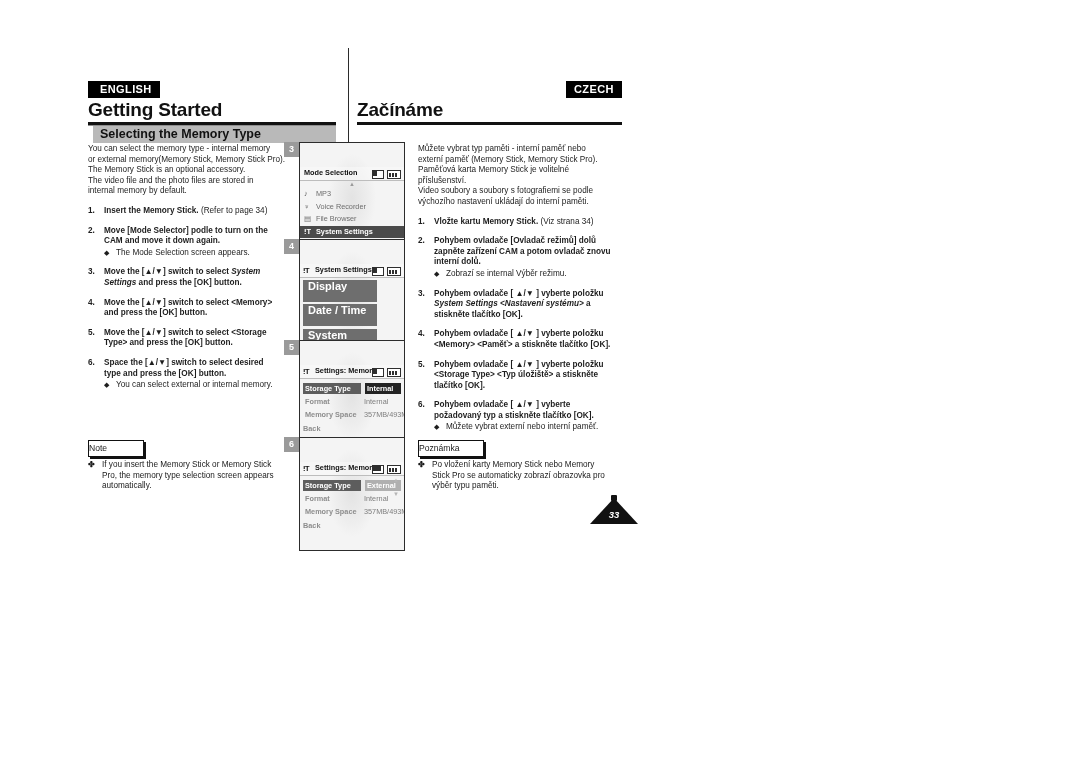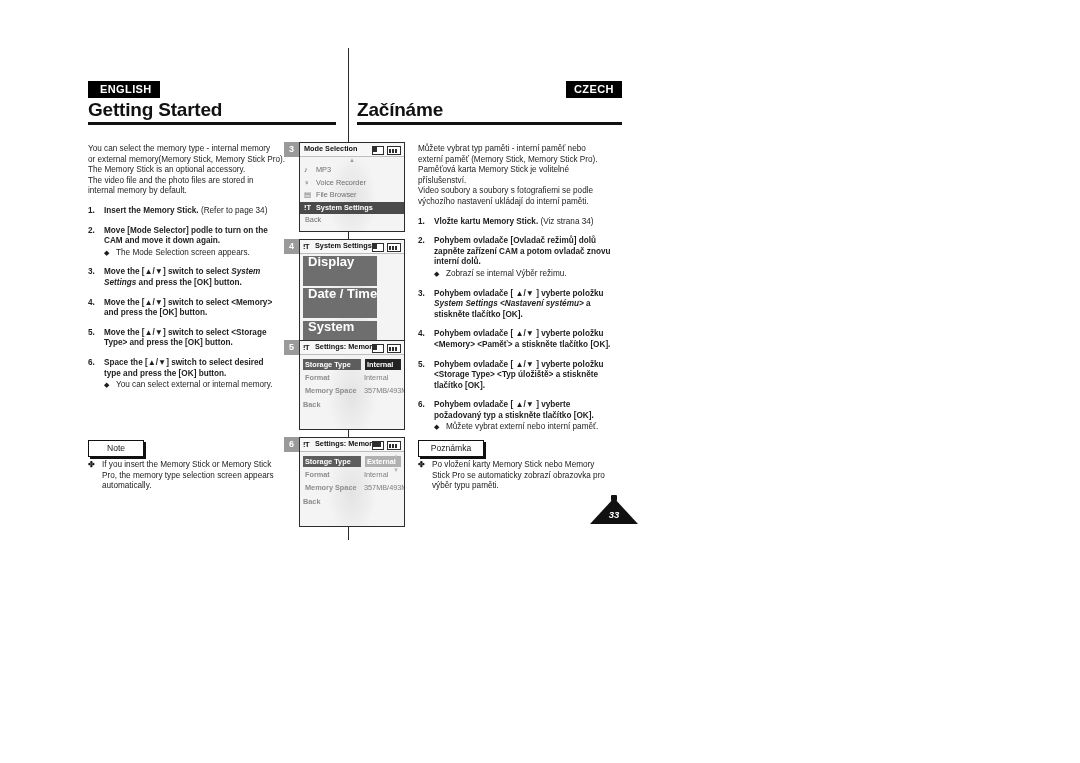--- a/index.html
+++ b/index.html
@@ -69,21 +69,21 @@
   .b{font-weight:bold;}
   .i{font-style:italic;}
   .sub{
     position:relative;padding-left:12px;margin-top:1px;font-weight:normal;
   }
   .sub .dia{position:absolute;left:0px;top:0px;font-size:7px;line-height:10.6px;}
 
   
   .note-box{
     position:absolute;border:1.4px solid #111;background:#fff;
-    font-size:8.6px;text-align:center;padding:2px 0 3px 0;
+    font-size:8.6px;text-align:left;padding:2px 0 3px 0;
     box-shadow:2px 2px 0 #111;
   }
   .note-en{left:88px;top:440px;width:54px;}
   .note-cz{left:418px;top:440px;width:64px;}
 
   .note-body{position:absolute;font-size:8.2px;line-height:10.6px;}
   .note-body-en{left:88px;top:460px;width:210px;}
   .note-body-cz{left:418px;top:460px;width:215px;}
   .note-body .bullet{position:relative;padding-left:14px;}
   .note-body .bullet .mark{position:absolute;left:0;top:0;font-size:8px;font-weight:bold;}
@@ -121,20 +121,21 @@
     position:absolute;left:0;top:0;right:0;bottom:0;
     background:
       radial-gradient(ellipse 30px 55px at 52px 55px, #e3e3e3 0%, #eeeeee 55%, #f4f4f4 80%),
       radial-gradient(ellipse 46px 18px at 30px 28px, #e8e8e8 0%, #f4f4f4 70%),
       linear-gradient(to bottom,#f6f6f6,#efefef);
   }
   .lcd-inner{position:relative;}
   .lcd-title{
     position:relative;height:13px;border-bottom:1px solid #bdbdbd;
     background:rgba(250,250,250,.55);
+    margin-top:24px;
   }
   .lcd-title .ttxt{
     position:absolute;left:4px;top:1px;font-size:7.3px;font-weight:bold;color:#111;
     white-space:nowrap;
   }
   .lcd-title .ttxt.with-icon{left:15px;}
   .it-icon{
     position:absolute;left:3px;top:2px;font-size:7.4px;font-weight:bold;color:#111;
     letter-spacing:-.5px;
   }
@@ -162,22 +163,22 @@
   .mrow.sel{background:#4a4a4a;color:#ffffff;font-weight:bold;}
   .mrow .gi{position:absolute;left:4px;top:0px;font-size:7.5px;line-height:12.5px;color:#6d6d6d;}
   .mrow.sel .gi{color:#fff;}
   .mrow.plain{padding-left:5px;}
   .scroll-up{
     height:7px;text-align:center;font-size:6px;line-height:7px;color:#9a9a9a;
   }
 
   
   .sbtn{
-    position:relative;margin:2.2px 0 0 3px;width:74px;height:30px;line-height:12.5px;
-    background:#6e6e6e;color:#fff;font-size:13px;font-weight:bold;padding-left:5px;
+    position:relative;margin:2.2px 0 0 3px;width:74px;height:22px;line-height:12.5px;
+    background:#6e6e6e;color:#fff;font-size:11px;font-weight:bold;padding-left:5px;
     box-sizing:border-box;white-space:nowrap;
   }
   .sbtn.hl{background:#bcbcbc;color:#e9e9e9;}
 
   
   .srow{position:relative;height:13px;line-height:13px;font-size:7.3px;white-space:nowrap;}
   .srow .lbl{
     position:absolute;left:3px;top:1.5px;height:11.5px;line-height:11.5px;
     font-weight:bold;color:#8d8d8d;padding:0 2px;
   }
@@ -205,20 +206,23 @@
   <div class="center-rule"></div>
 
   <div class="lang-tag lang-en">ENGLISH</div>
   <div class="lang-tag lang-cz">CZECH</div>
 
   <div class="chapter chapter-en">Getting Started</div>
   <div class="chapter chapter-cz">Začínáme</div>
   <div class="title-rule title-rule-en"></div>
   <div class="title-rule title-rule-cz"></div>
 
+  <div class="band band-en">
+    <span>Selecting the Memory Type</span>
+  </div>
 
   <div class="col col-en">
     <div class="para" id="en-intro">
         <div>You can select the memory type - internal memory</div>
         <div>or external memory(Memory Stick, Memory Stick Pro).</div>
         <div>The Memory Stick is an optional accessory.</div>
         <div>The video file and the photo files are stored in</div>
         <div>internal memory by default.</div>
       </div>
     <ol class="steps" id="en-steps">

